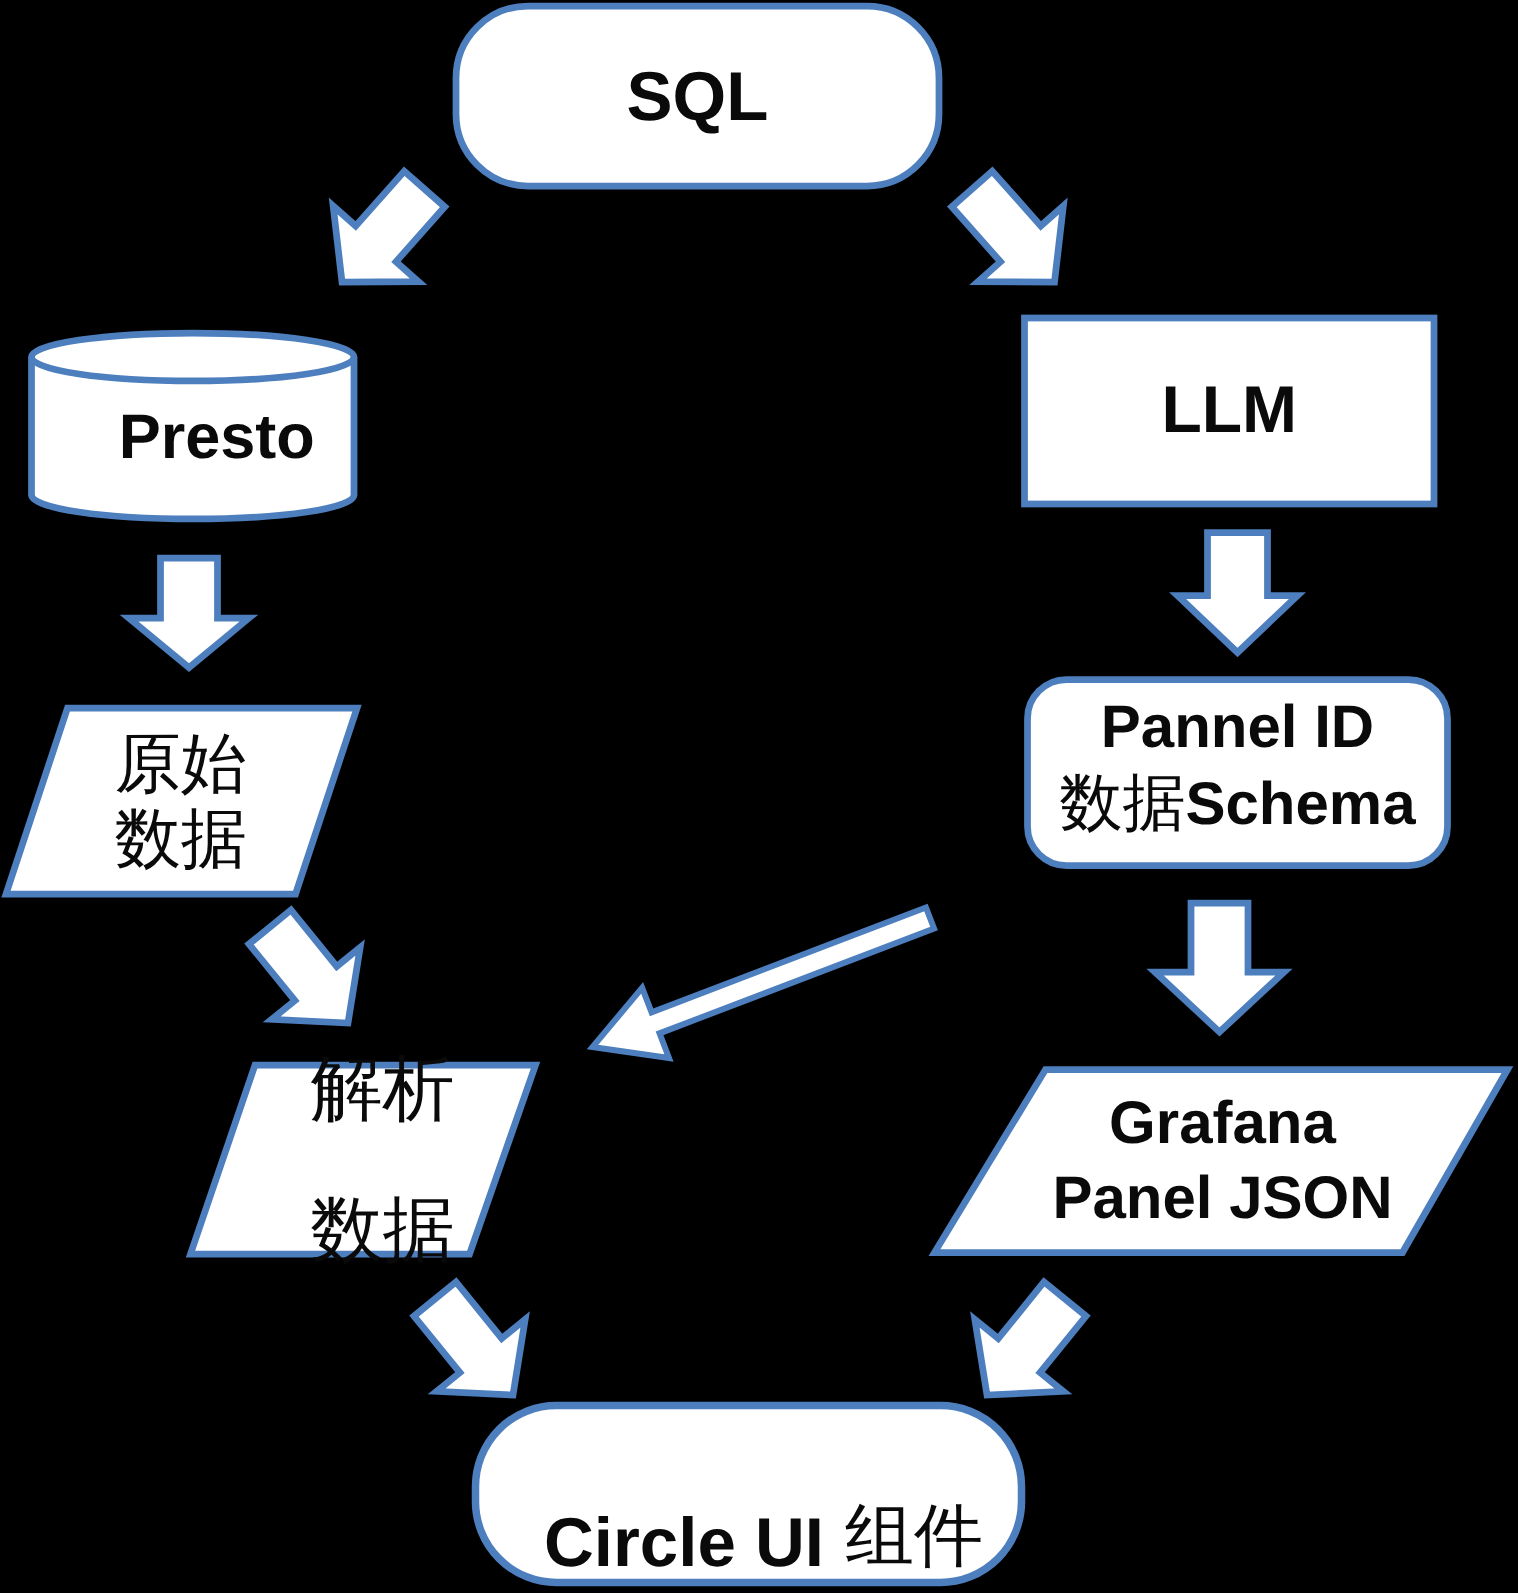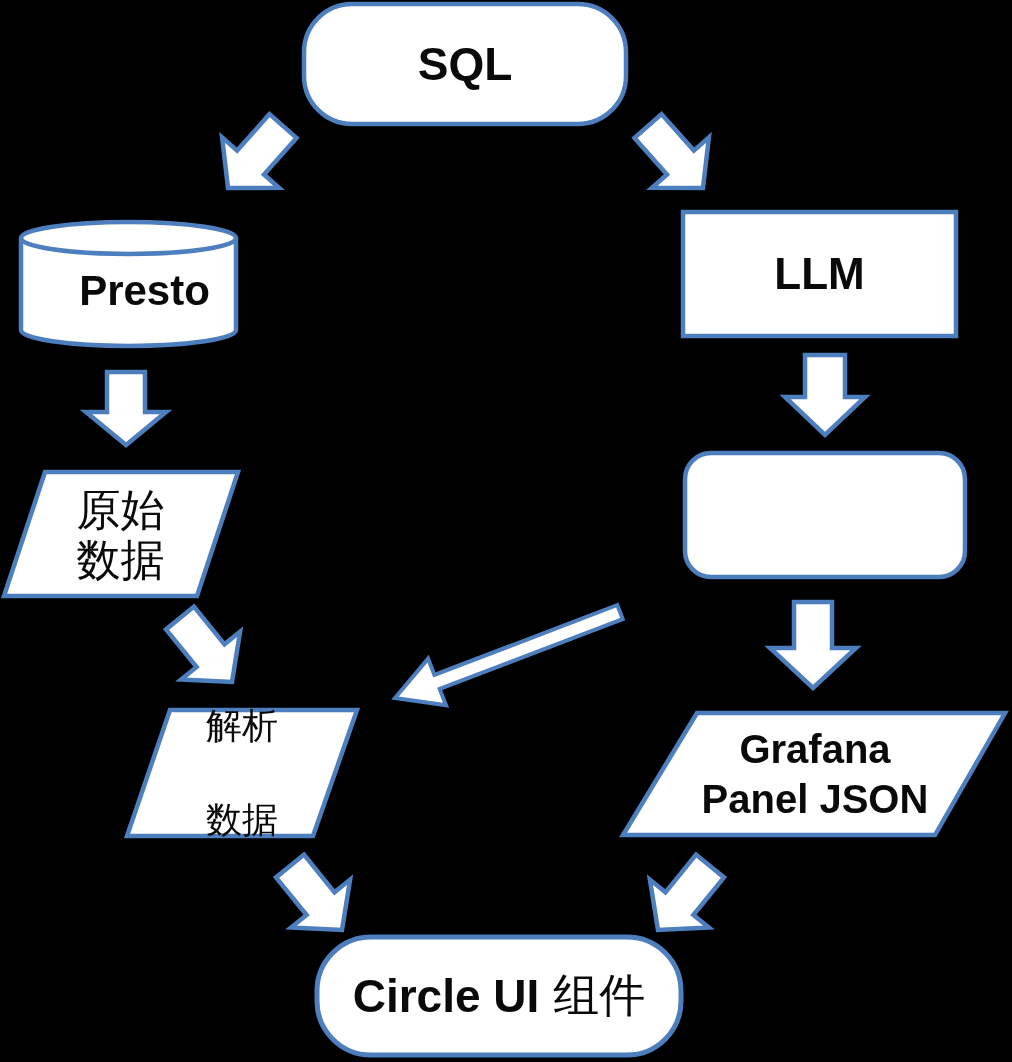--- a/index.html
+++ b/index.html
@@ -73,29 +73,33 @@
 
   <div class="label en" style="left:683px;top:212px;width:273px;height:124px;font-size:44px;">
     <span class="line">LLM</span>
   </div>
 
   <div class="label zh" style="left:31px;top:473px;width:179px;height:124px;font-size:44px;line-height:50px;text-align:center;">
     <span class="line">原始</span>
     <span class="line">数据</span>
   </div>
 
+  <div class="label" style="left:685px;top:453px;width:280px;height:124px;line-height:50px;">
+    <span class="line en" style="font-size:40px;">Pannel ID</span>
+    <span class="line"><span class="zh" style="font-size:42px;">数据</span><span class="en" style="font-size:40px;">Schema</span></span>
+  </div>
 
-  <div class="label zh" style="left:152px;top:710px;width:180px;height:126px;font-size:36px;line-height:50px;gap:44px;">
+  <div class="label zh" style="left:165px;top:710px;width:180px;height:126px;font-size:48px;line-height:50px;gap:44px;">
     <span class="line">解析</span>
     <span class="line">数据</span>
   </div>
 
   <div class="label en" style="left:665px;top:713px;width:300px;height:122px;font-size:40px;line-height:50px;">
     <span class="line">Grafana</span>
     <span class="line">Panel JSON</span>
   </div>
 
-  <div class="label row" style="left:317px;top:937px;width:364px;height:118px;">
+  <div class="label row" style="left:327px;top:937px;width:364px;height:118px;align-items:flex-end;">
     <span class="en" style="font-size:46px;">Circle UI</span>
     <span class="zh" style="font-size:46px;margin-left:14px;">组件</span>
   </div>
 
 </div>
 
 </body></html>

